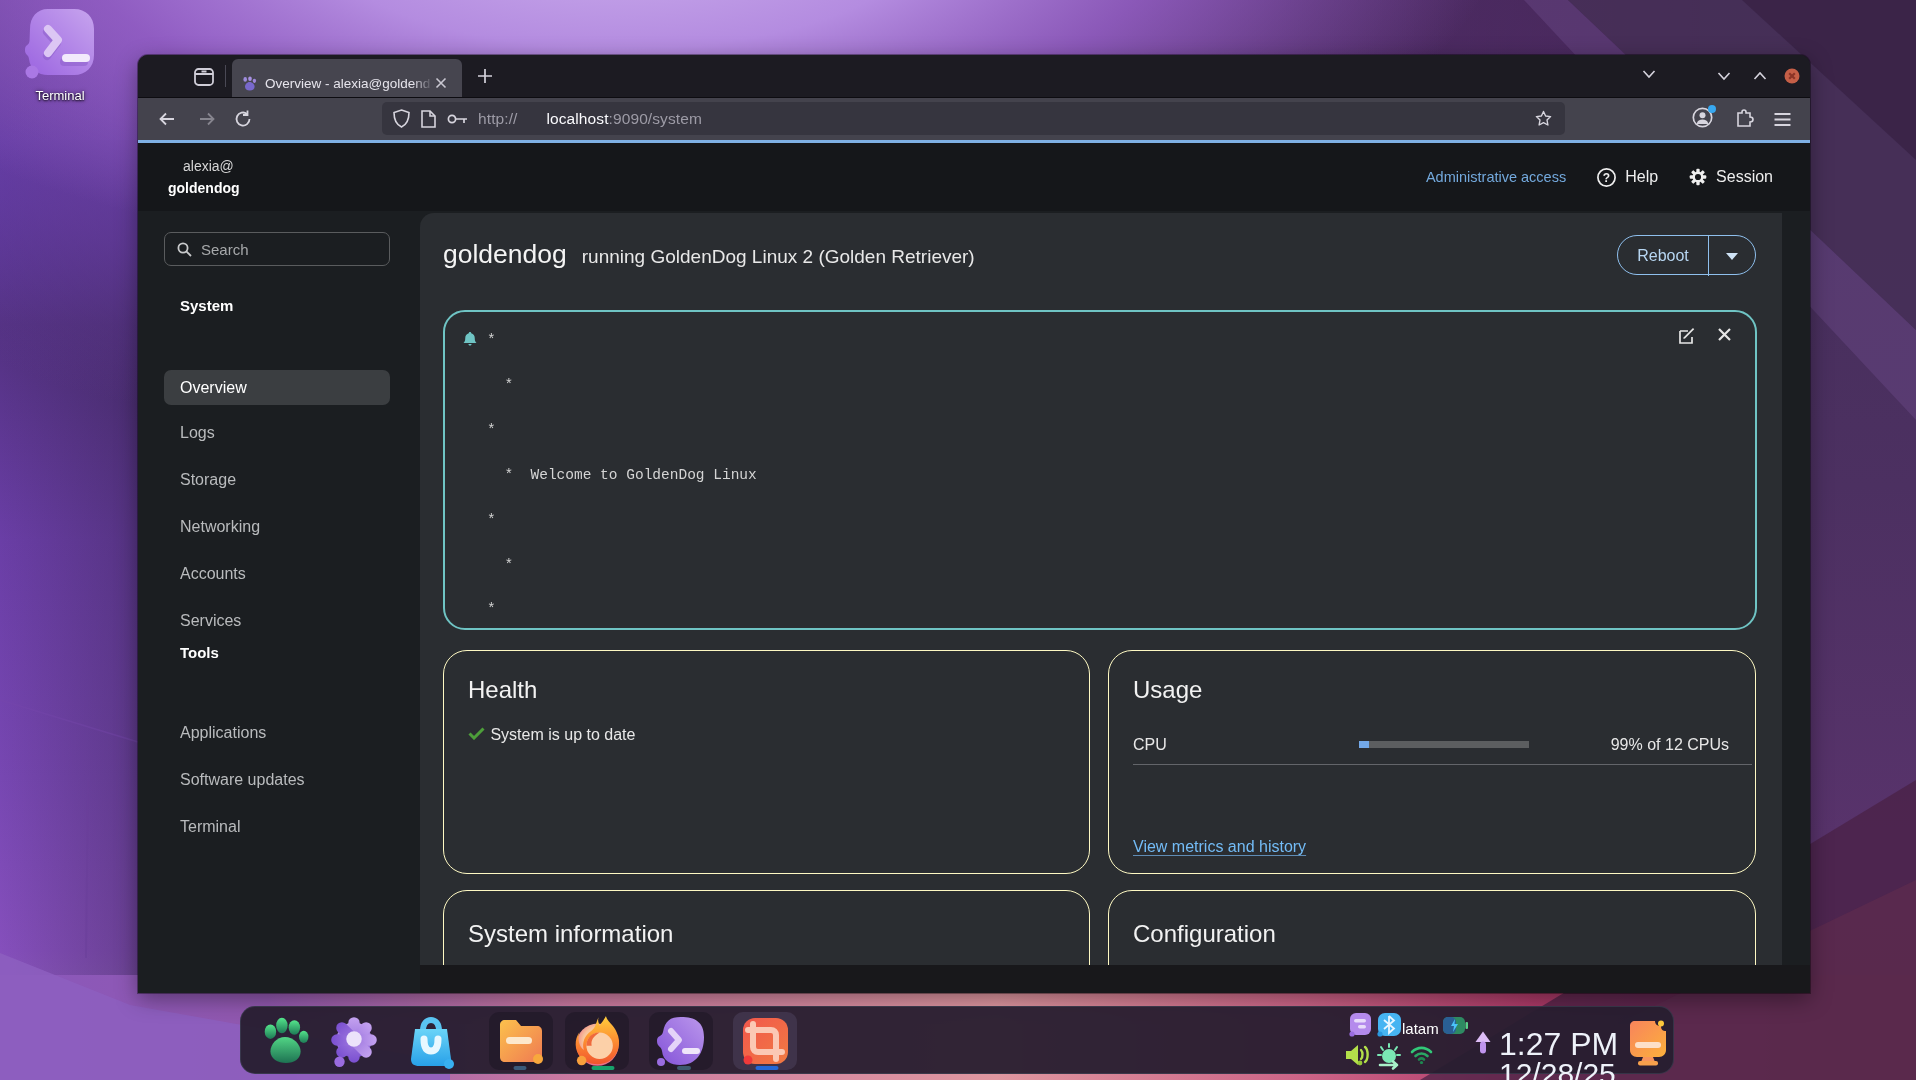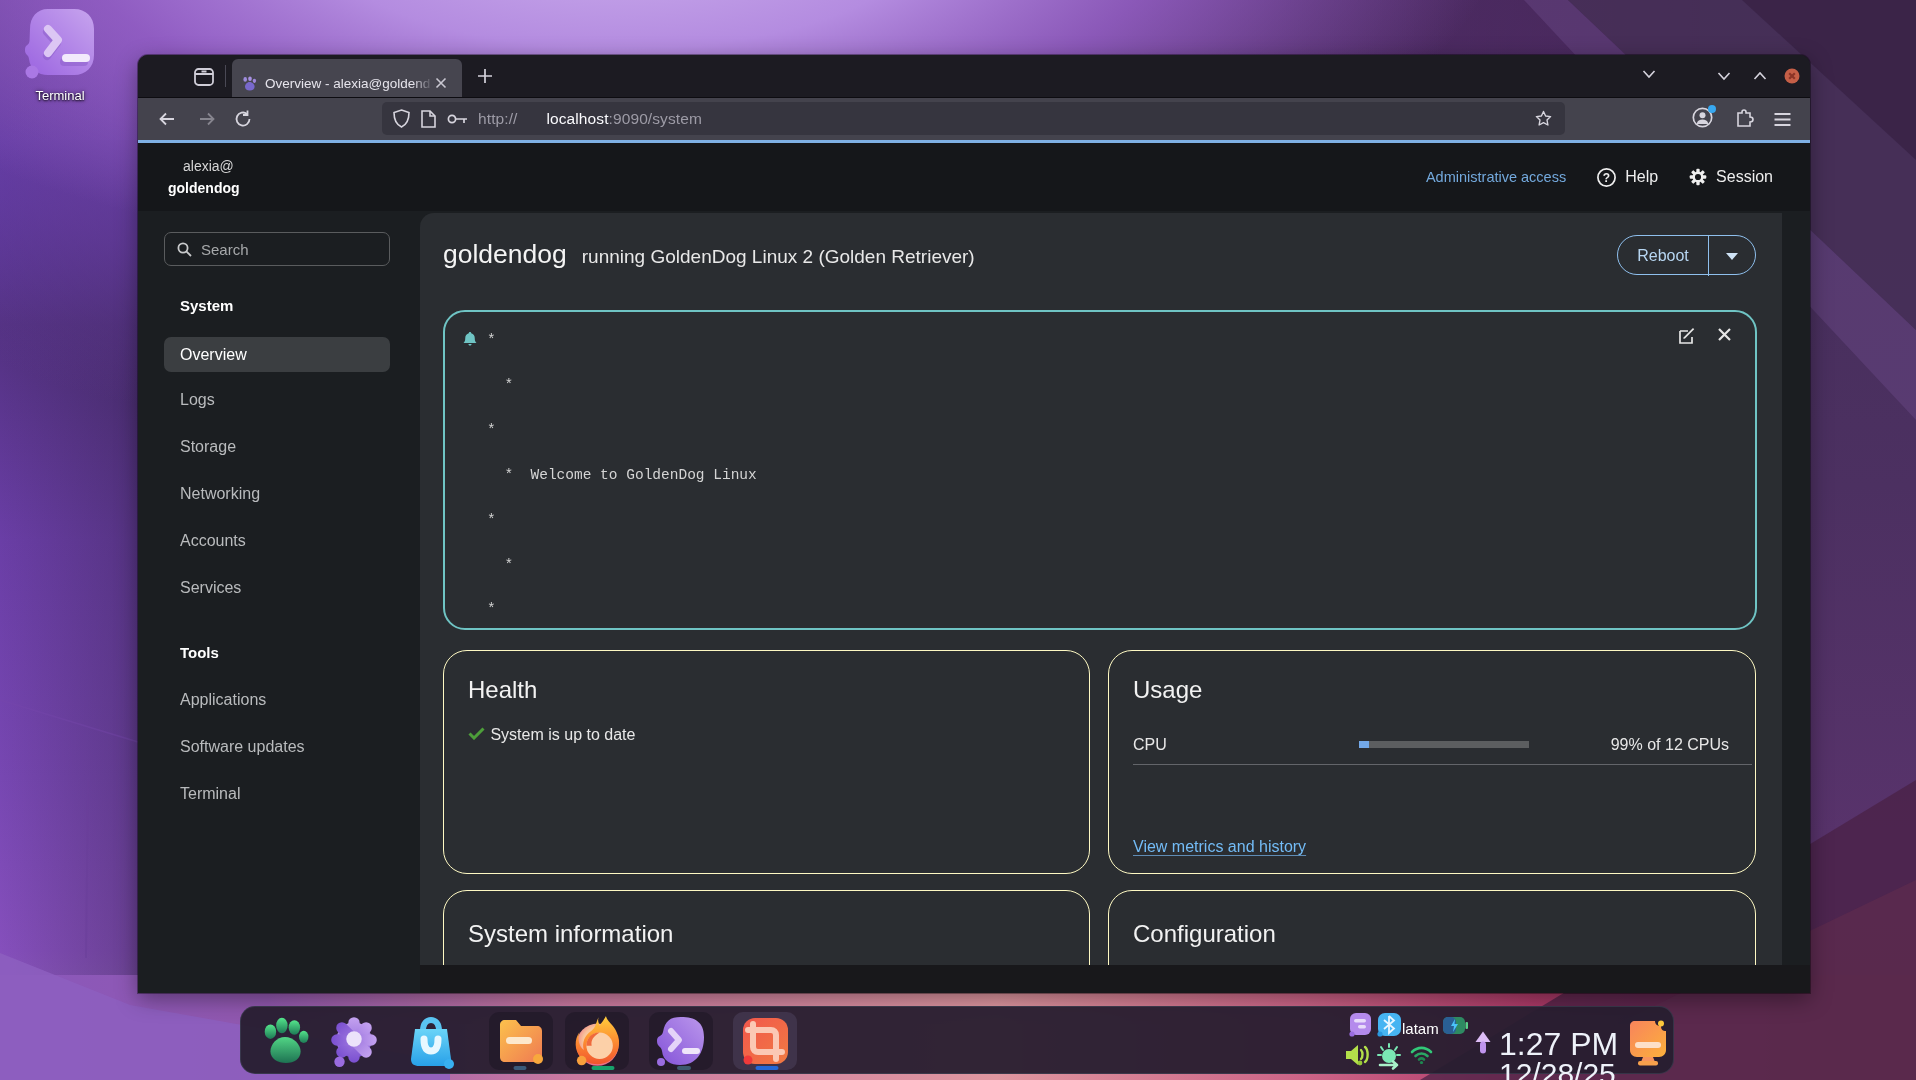--- a/index.html
+++ b/index.html
@@ -38,21 +38,21 @@
   #masthead .u1 { position:absolute; left:30px; top:15px; color:#d6d6d6; font-size:14px;margin-left:15px; }
   #masthead .u2 { position:absolute; left:30px; top:37px; color:#fff; font-size:14px; font-weight:700; }
   #mright { position:absolute; right:37px; top:0; height:68px; display:flex; align-items:center; gap:31px; }
   #mright .adm { color:#73a9dd; font-size:14.5px; }
   #mright .itm { color:#eee; font-size:16px; display:flex; align-items:center; gap:9px; }
 
   #sidebar { position:absolute; left:0; top:68px; bottom:0; width:282px; background:#1b1e21; }
   .search { position:absolute; left:26px; top:21px; width:226px; height:34px; border:1px solid #5a5c5e; border-radius:7px; display:flex; align-items:center; color:#a7a9ab; font-size:15px; }
   .search svg { margin:0 9px 0 12px; }
   .nhead { position:absolute; left:42px; color:#fff; font-size:15px; font-weight:700; }
-  .nitem { position:absolute; left:42px; color:#b9bbbd; font-size:16px; }
+  .nitem { position:absolute; left:42px; color:#b9bbbd; font-size:16px;margin-top:33px; }
   .nitem.act { left:26px; top:126px; padding-left:16px; width:226px; height:35px; line-height:35px; background:#3b3e41; border-radius:7px; color:#fff; }
 
   #panel { position:absolute; left:282px; top:70px; right:28px; height:752px; background:#2a2d31; border-radius:14px 0 0 0;text-decoration:underline; }
   .phead { position:absolute; left:23px; top:26px; right:26px; height:46px; }
   .phead .host { font-size:26.5px; color:#f4f4f4; display:inline-block; }
   .phead .run { font-size:19px; color:#e8e8e8; margin-left:15px; }
   #reboot { position:absolute; right:0px; top:-4px; width:139px; height:40px; border:1px solid #8fc0ee; border-radius:20px; color:#b7d6f2; font-size:16px; }
   #reboot .rlab { position:absolute; left:0; top:0; width:90px; height:40px; line-height:40px; text-align:center; }
   #reboot .rdiv { position:absolute; left:90px; top:0; width:1px; height:40px; background:#8fc0ee; }
   #reboot .rcar { position:absolute; left:108px; top:17px; width:0; height:0; border:6px solid transparent; border-top:7px solid #cfe3f6; }

